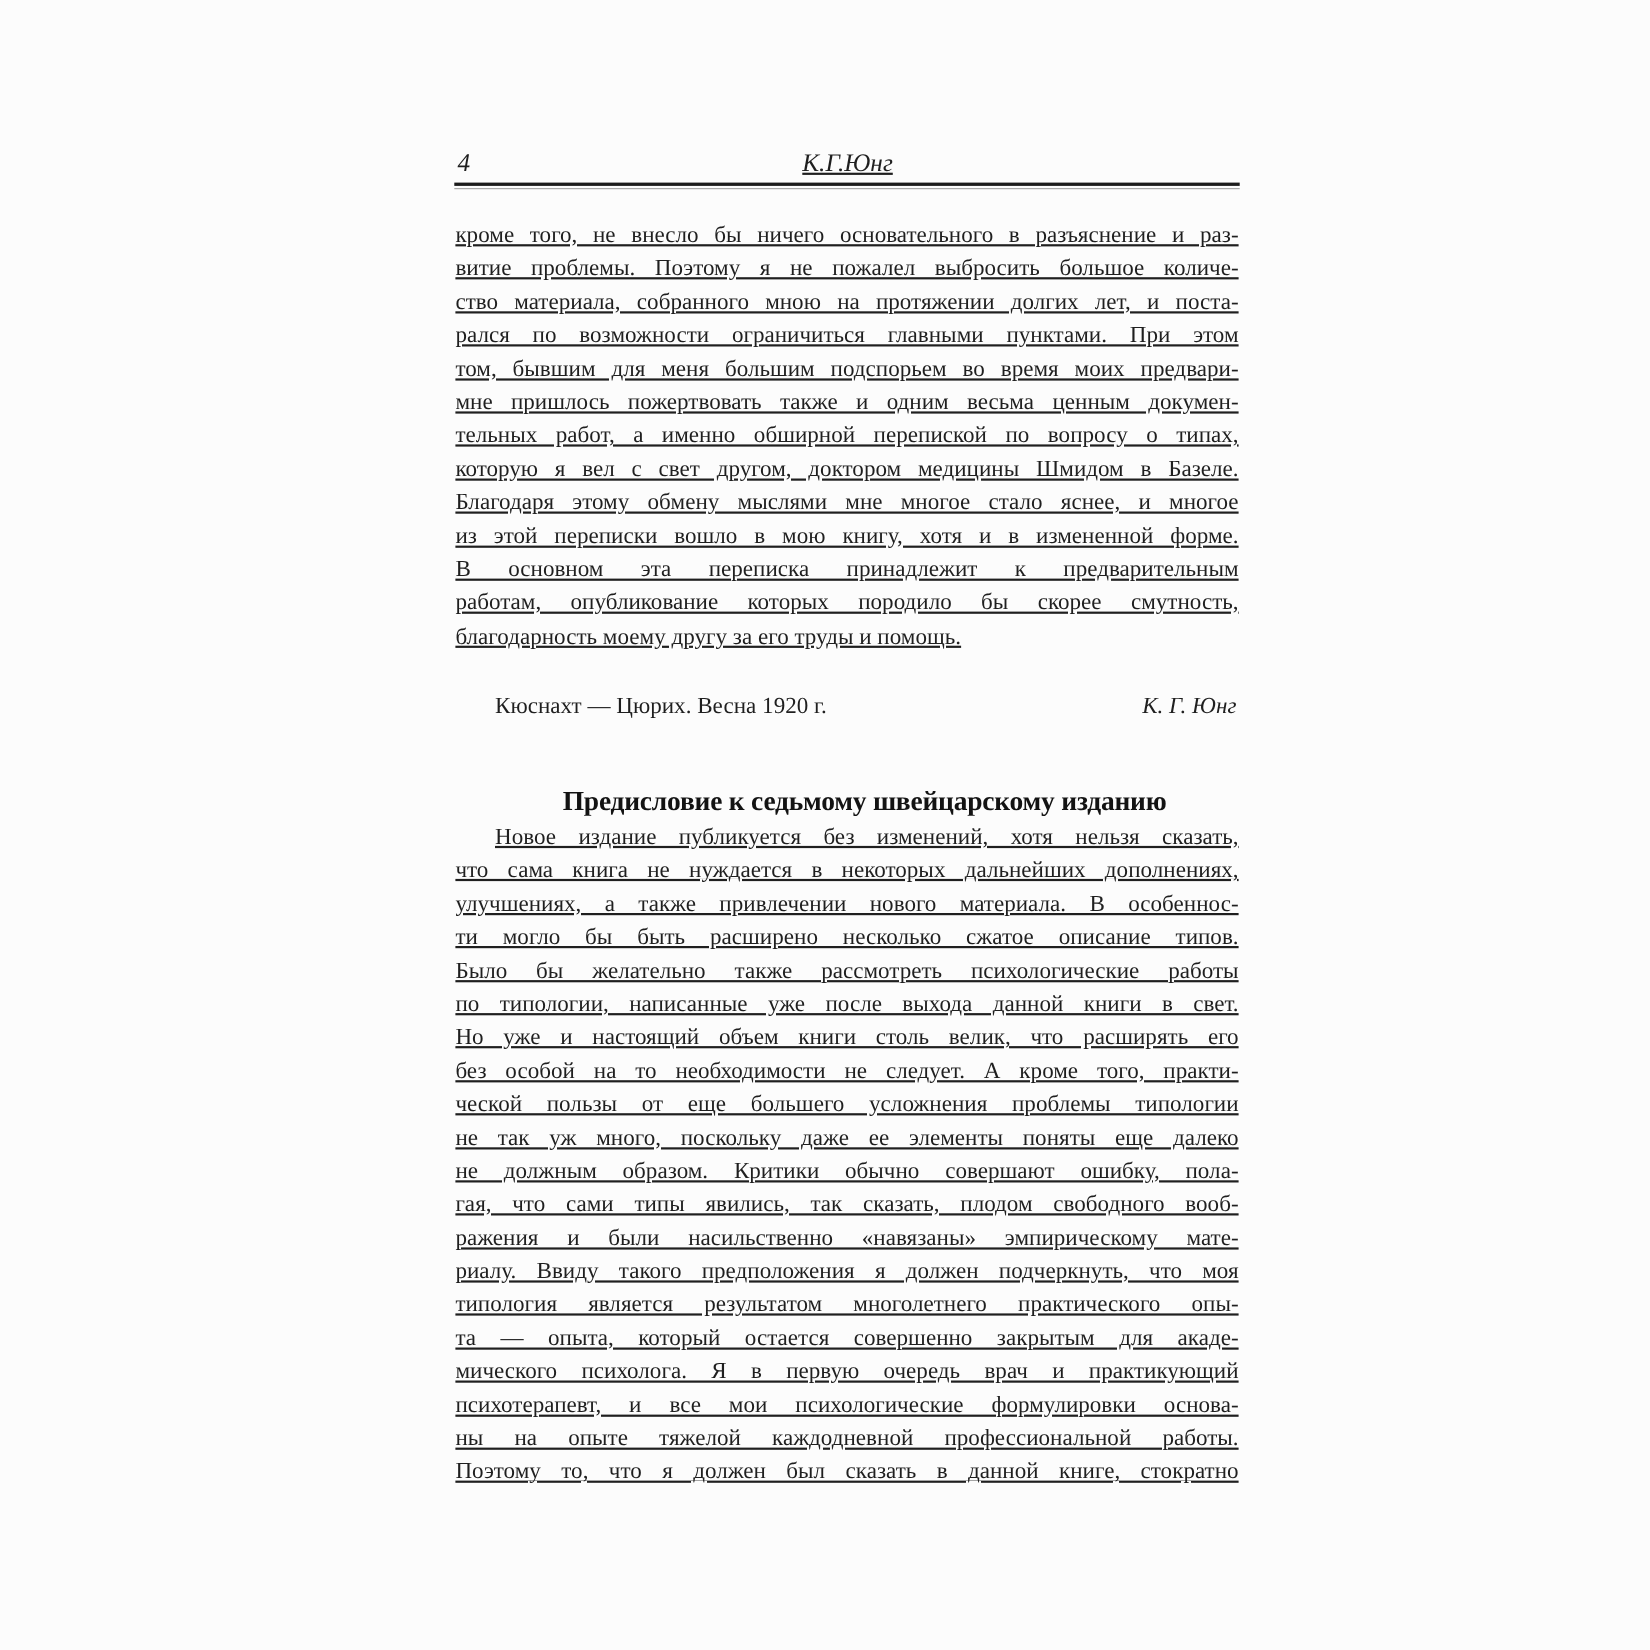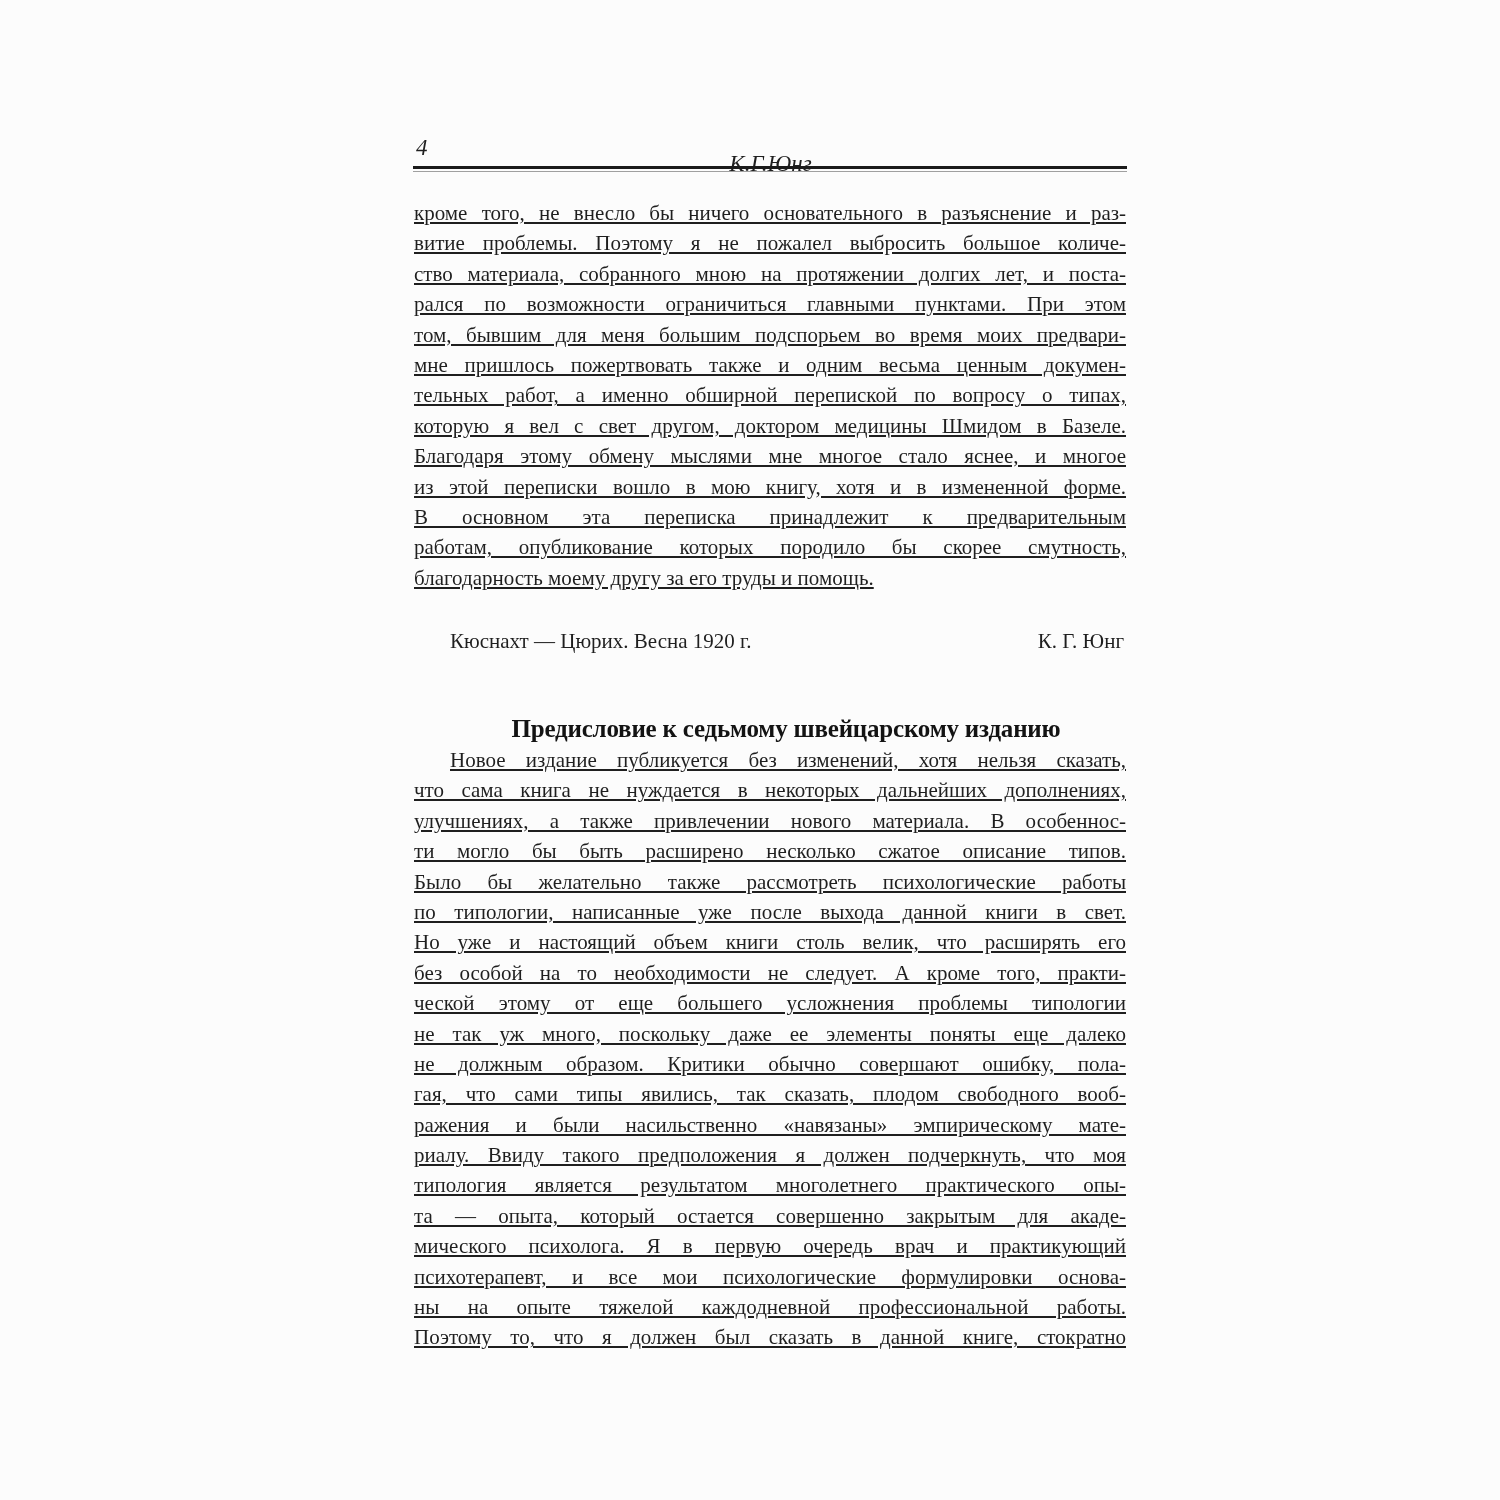--- a/index.html
+++ b/index.html
@@ -27,23 +27,24 @@
     line-height: 32px;
   }
   .pagenum {
     position: absolute;
     left: 2px;
     top: 0;
   }
   .runtitle {
     position: absolute;
     left: 0;
-    top: 16px;
+    top: 0;
     width: 100%;
     text-align: center;
+    text-decoration: underline;
   }
   .rule-thick {
     position: absolute;
     left: 413px;
     top: 166px;
     width: 714px;
     height: 3px;
     background: #1b1b1b;
   }
   .rule-thin {
@@ -76,21 +77,21 @@
     position: absolute;
     left: 414px;
     top: 626px;
     width: 712px;
     display: flex;
     justify-content: space-between;
     font-size: 21px;
     line-height: 30.4px;
   }
   .dateline { padding-left: 36px; }
-  .signature { padding-right: 2px; }
+  .signature { font-style: italic; padding-right: 2px; }
   .heading {
     position: absolute;
     left: 414px;
     top: 699px;
     width: 712px;
     margin: 16px;
     text-align: center;
     font-size: 25px;
     font-weight: 700;
     color: #131313;
@@ -135,21 +136,21 @@
 
   <div class="para para2">
       <div class="line jfull indent">Новое издание публикуется без изменений, хотя нельзя сказать,</div>
       <div class="line jfull">что сама книга не нуждается в некоторых дальнейших дополнениях,</div>
       <div class="line jfull">улучшениях, а также привлечении нового материала. В особеннос-</div>
       <div class="line jfull">ти могло бы быть расширено несколько сжатое описание типов.</div>
       <div class="line jfull">Было бы желательно также рассмотреть психологические работы</div>
       <div class="line jfull">по типологии, написанные уже после выхода данной книги в свет.</div>
       <div class="line jfull">Но уже и настоящий объем книги столь велик, что расширять его</div>
       <div class="line jfull">без особой на то необходимости не следует. А кроме того, практи-</div>
-      <div class="line jfull">ческой этому от еще большего усложнения проблемы типологии</div>
+      <div class="line jfull">ческой пользы от еще большего усложнения проблемы типологии</div>
       <div class="line jfull">не так уж много, поскольку даже ее элементы поняты еще далеко</div>
       <div class="line jfull">не должным образом. Критики обычно совершают ошибку, пола-</div>
       <div class="line jfull">гая, что сами типы явились, так сказать, плодом свободного вооб-</div>
       <div class="line jfull">ражения и были насильственно «навязаны» эмпирическому мате-</div>
       <div class="line jfull">риалу. Ввиду такого предположения я должен подчеркнуть, что моя</div>
       <div class="line jfull">типология является результатом многолетнего практического опы-</div>
       <div class="line jfull">та — опыта, который остается совершенно закрытым для акаде-</div>
       <div class="line jfull">мического психолога. Я в первую очередь врач и практикующий</div>
       <div class="line jfull">психотерапевт, и все мои психологические формулировки основа-</div>
       <div class="line jfull">ны на опыте тяжелой каждодневной профессиональной работы.</div>

